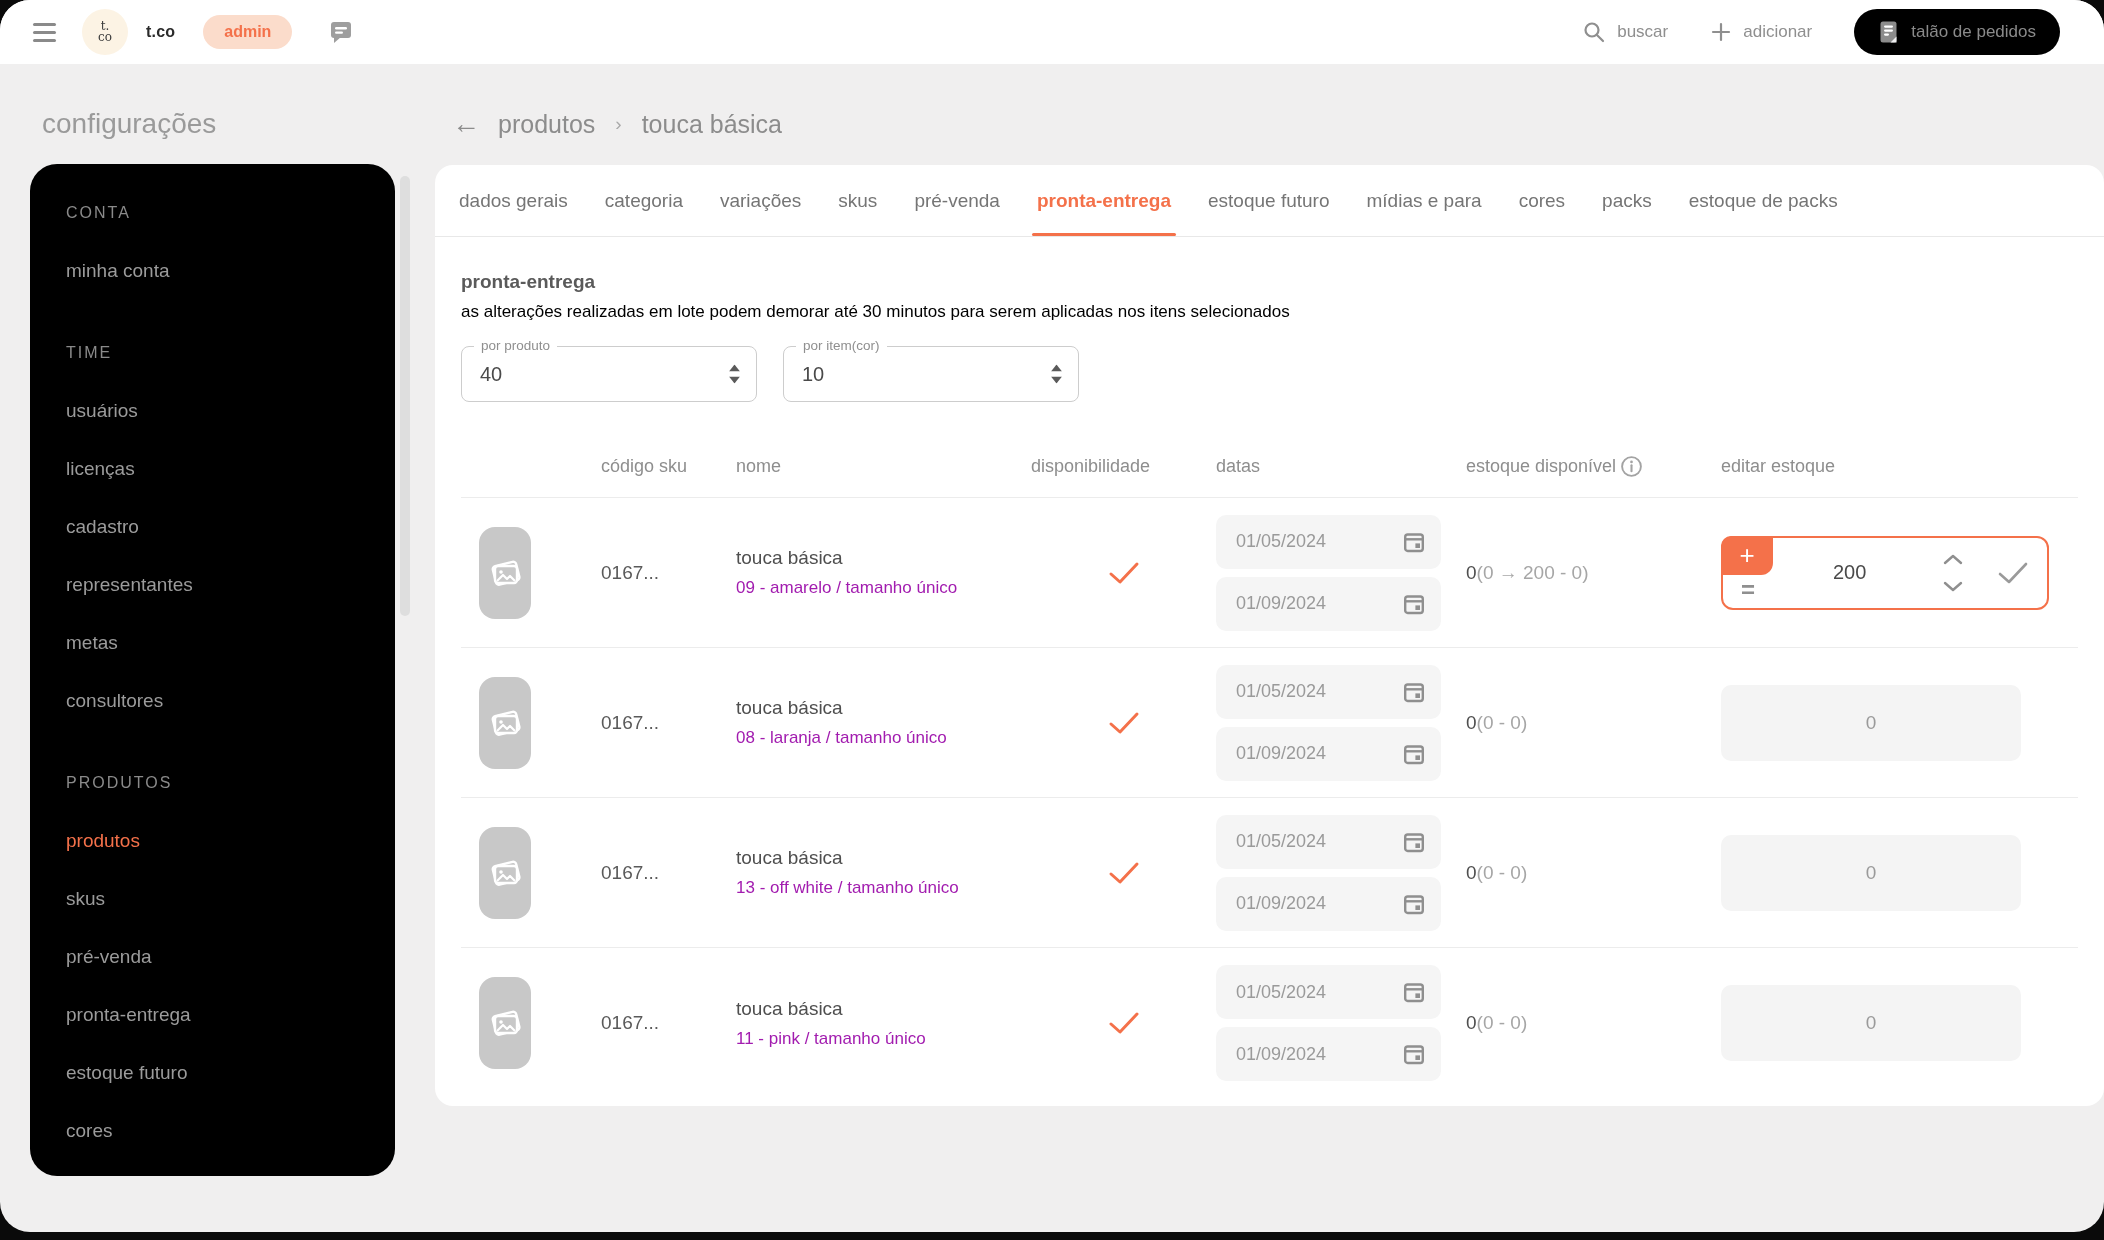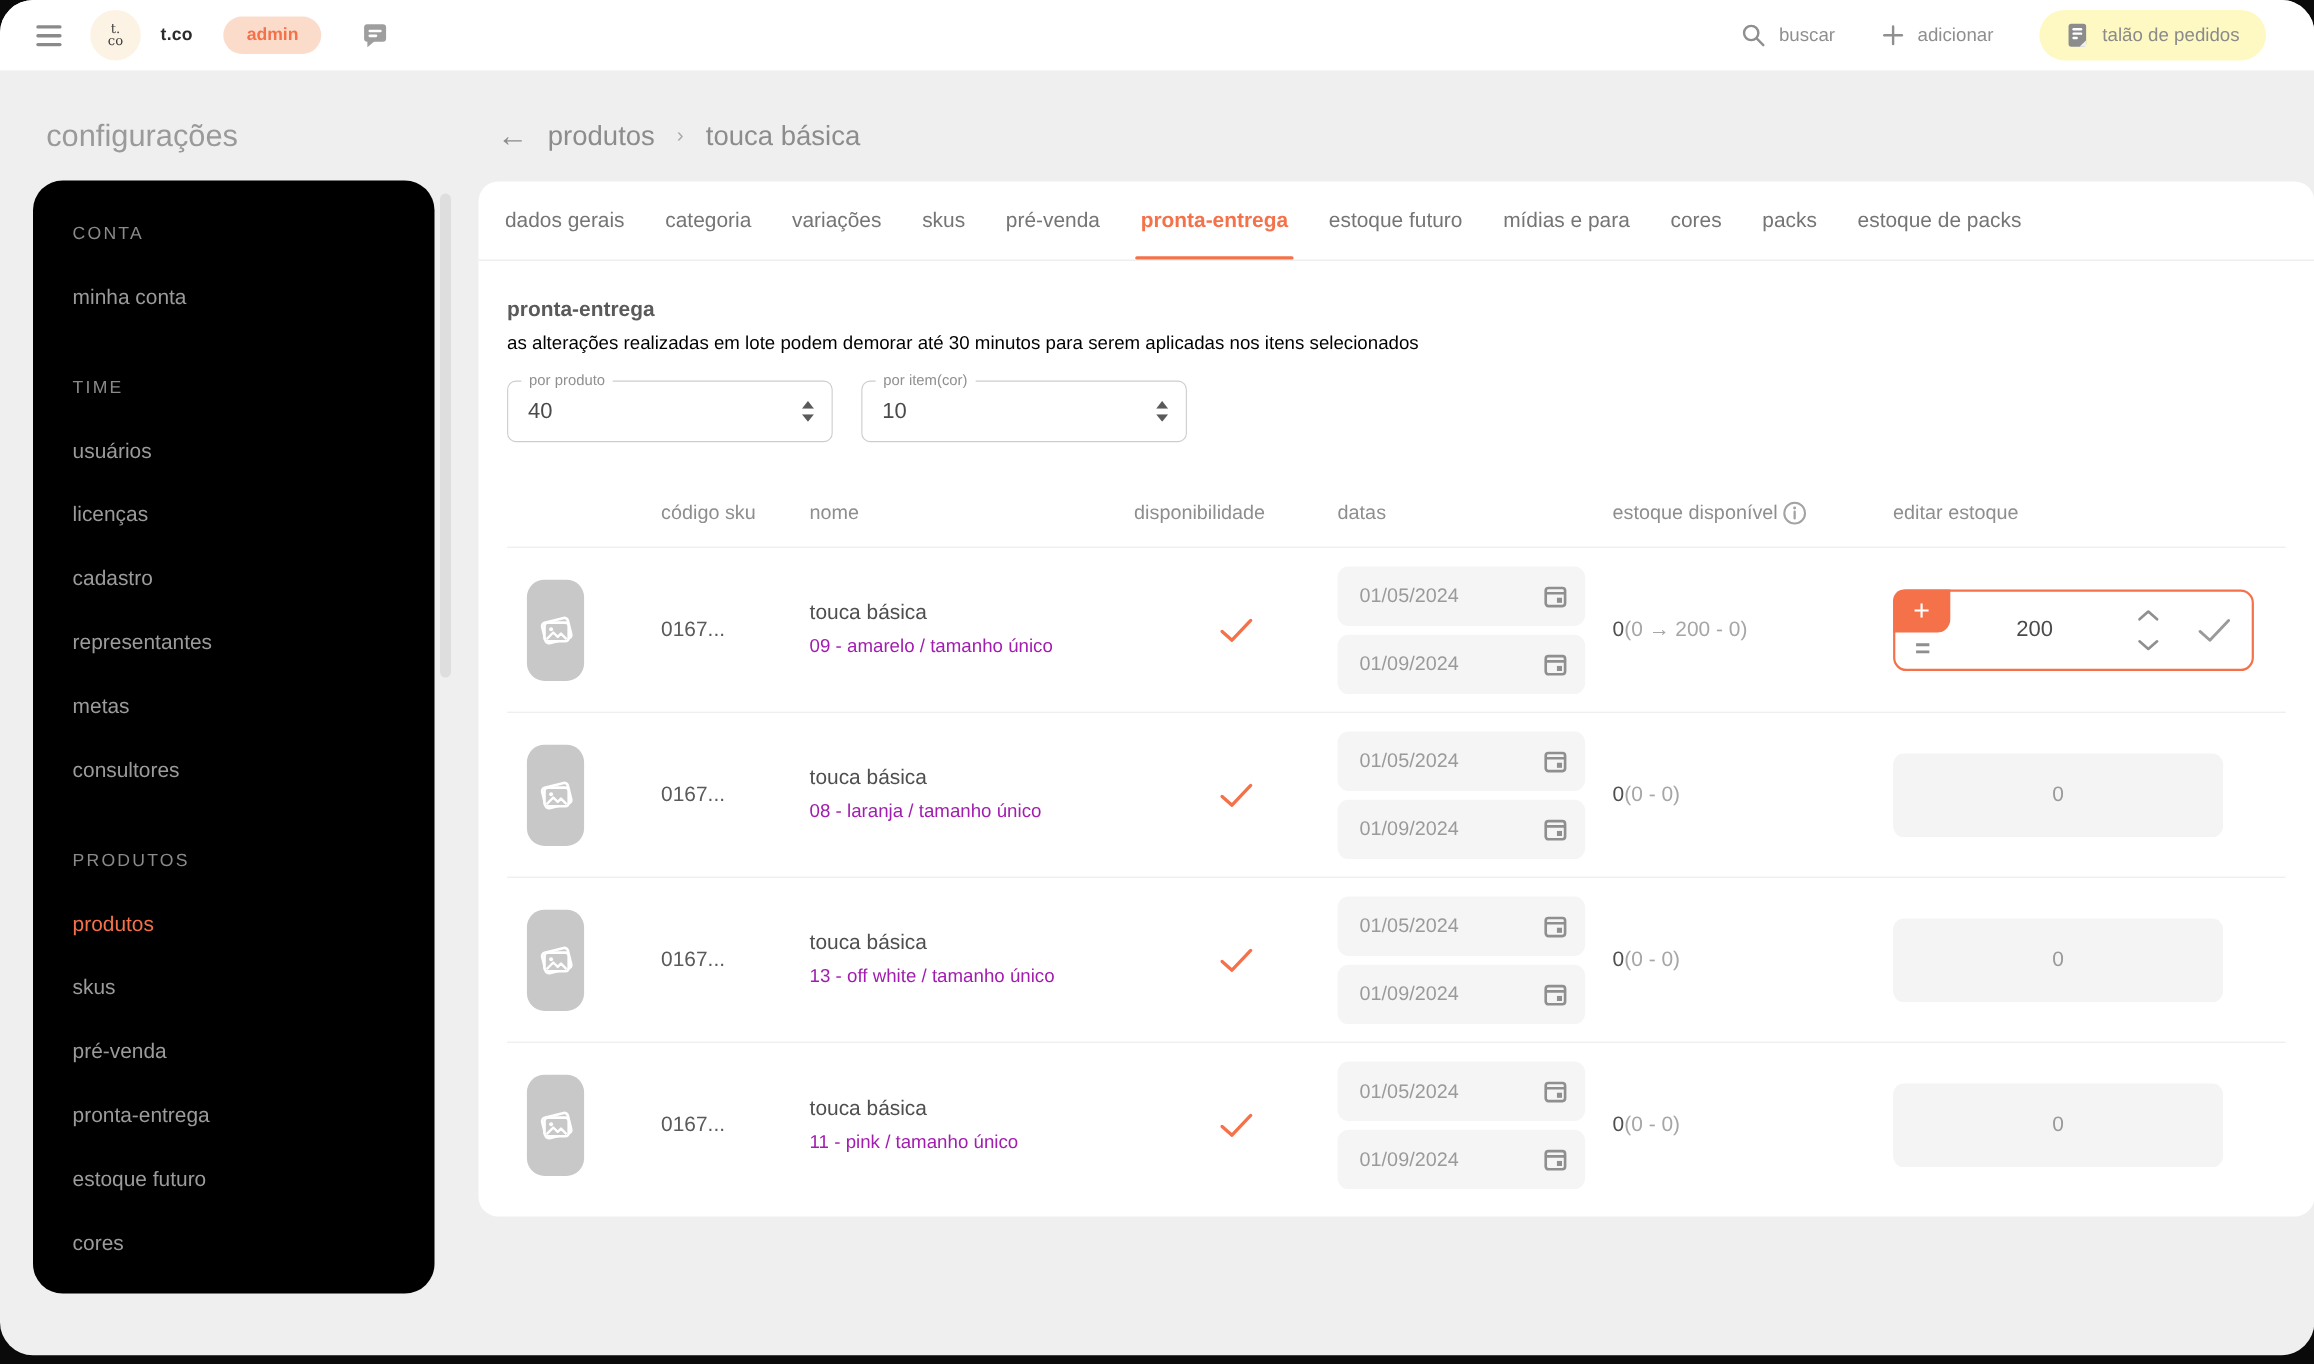--- a/index.html
+++ b/index.html
@@ -38,21 +38,21 @@
     margin-left:28px; background:#fbdccb; color:#f4714a;
     font-size:16px; font-weight:bold; border-radius:19px;
     padding:9px 21px; line-height:1;
   }
   .chat-icon { margin-left:36px; display:flex; }
 
   .topbar-right { display:flex; align-items:center; gap:42px; }
   .tb-action { display:flex; align-items:center; gap:11px; color:#8f8f8f; font-size:17px; }
   .orders-btn {
     display:flex; align-items:center; gap:12px;
-    background:#fef9c3; border-radius:23px; height:46px; padding:0 24px;
+    background:#000000; border-radius:23px; height:46px; padding:0 24px;
     color:#8a8a8a; font-size:17px;
   }
 
   
   .content { display:flex; align-items:flex-start; }
   aside { width:435px; flex:0 0 435px; padding-left:30px; }
   .side-title { margin-top:44px; margin-left:12px; font-size:28px; font-weight:500; color:#9a9a9a; }
   .side-card {
     margin-top:24px; width:365px; height:1012px;
     background:#000000; border-radius:27px; overflow:hidden;

